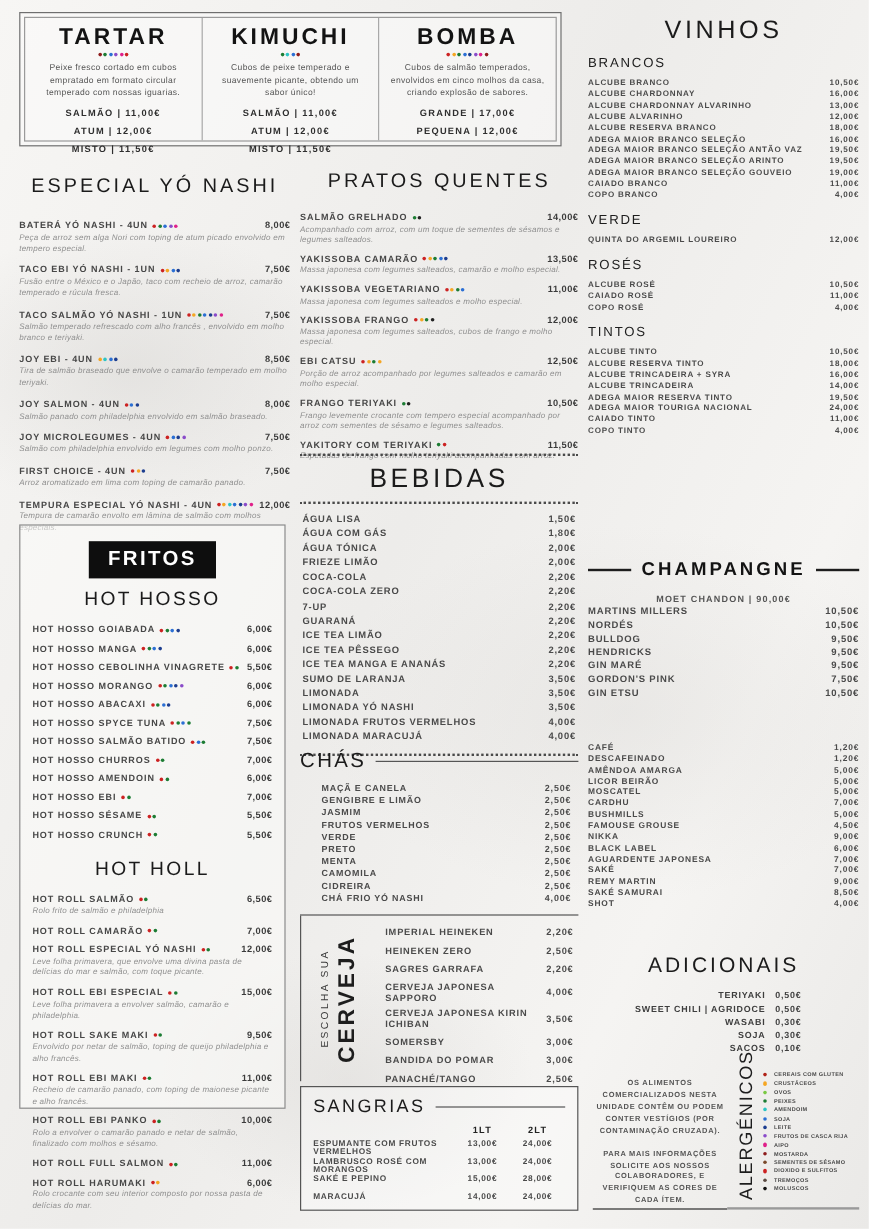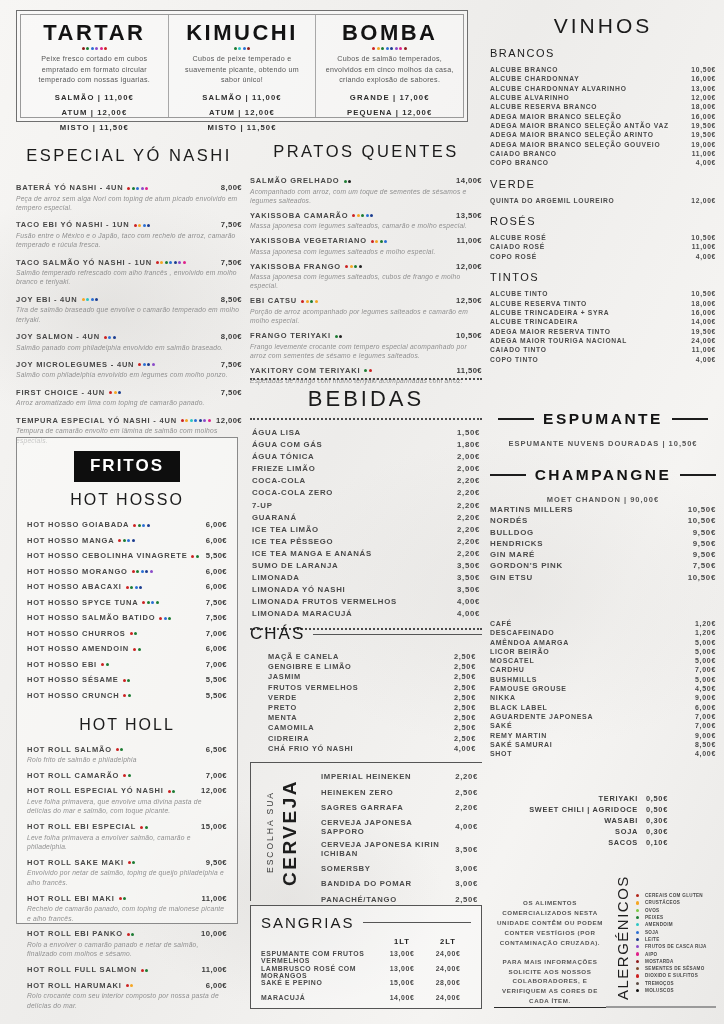--- a/index.html
+++ b/index.html
@@ -11,21 +11,21 @@
       radial-gradient(ellipse 420px 260px at 72% 58%, rgba(212,210,207,.32), transparent 60%),
       radial-gradient(ellipse 260px 180px at 40% 88%, rgba(205,203,200,.30), transparent 60%),
       linear-gradient(115deg,#f7f6f4 0%,#edecea 45%,#f5f4f2 75%,#eae9e7 100%);
   }
   .disp{font-weight:normal;color:#1b1b1b;text-align:center;margin:0;letter-spacing:2.5px}
   
   #topbox{position:absolute;left:16px;top:10px;width:452px;height:112px;border:1px solid #6f6f6f;padding:3px;box-sizing:border-box;background:rgba(253,253,252,.45)}
   .tb-inner{border:1px solid #9a9a9a;height:100%;display:flex;box-sizing:border-box}
   .tb-sec{flex:1;padding:7px 8px 4px;text-align:center;display:flex;flex-direction:column;align-items:center;min-width:0}
   .tb-sec + .tb-sec{border-left:1px solid #a8a8a8}
-  .tb-title{font-size:22px;font-weight:bold;letter-spacing:2.5px;color:#131313;line-height:1}
+  .tb-title{font-size:19px;font-weight:bold;letter-spacing:2.5px;color:#131313;line-height:1}
   .tb-desc{font-size:7.1px;color:#555;line-height:1.5;margin:3px 0 4px;letter-spacing:.3px}
   .tb-price{font-size:7.7px;font-weight:bold;letter-spacing:1.1px;color:#2e2e2e;line-height:1.95}
   
   .dots{display:inline-flex;gap:1.5px;margin-left:4px;vertical-align:middle}
   .dot{width:3px;height:3px;border-radius:50%;display:inline-block}
   .tb-sec .dots{margin:3px 0 1px}
   
   .mi{margin-bottom:6.5px}
   .mi-line{display:flex;justify-content:space-between;align-items:baseline}
   .mi-name{font-size:7.5px;font-weight:bold;letter-spacing:.8px;color:#474747;white-space:nowrap}
@@ -886,28 +886,20 @@
               </div>
               <div class="row">
                 <span class="rname">COPO TINTO</span>
                 <span class="rprice">4,00€</span>
               </div>
             </div>
           </div>
         </div>
     </div>
 
-    <div id="espumante">
-      <div class="dash-title">
-        <span class="dash"></span>
-        <h2>ESPUMANTE</h2>
-        <span class="dash"></span>
-      </div>
-      <div class="center-line">ESPUMANTE NUVENS DOURADAS  |  10,50€</div>
-    </div>
 
     <div id="champangne">
       <div class="dash-title">
         <span class="dash"></span>
         <h2>CHAMPANGNE</h2>
         <span class="dash"></span>
       </div>
       <div class="center-line">MOET CHANDON  |  90,00€</div>
     </div>
 
@@ -1003,20 +995,21 @@
             <span class="rprice">8,50€</span>
           </div>
           <div class="row">
             <span class="rname">SHOT</span>
             <span class="rprice">4,00€</span>
           </div>
         </div>
     </div>
 
     <div id="adicionais">
+      <h2 class="disp h-adic">ADICIONAIS</h2>
       <div class="adic-list">
           <div class="adic-row">
             <span class="al">TERIYAKI</span>
             <span class="ap">0,50€</span>
           </div>
           <div class="adic-row">
             <span class="al">SWEET CHILI | AGRIDOCE</span>
             <span class="ap">0,50€</span>
           </div>
           <div class="adic-row">

